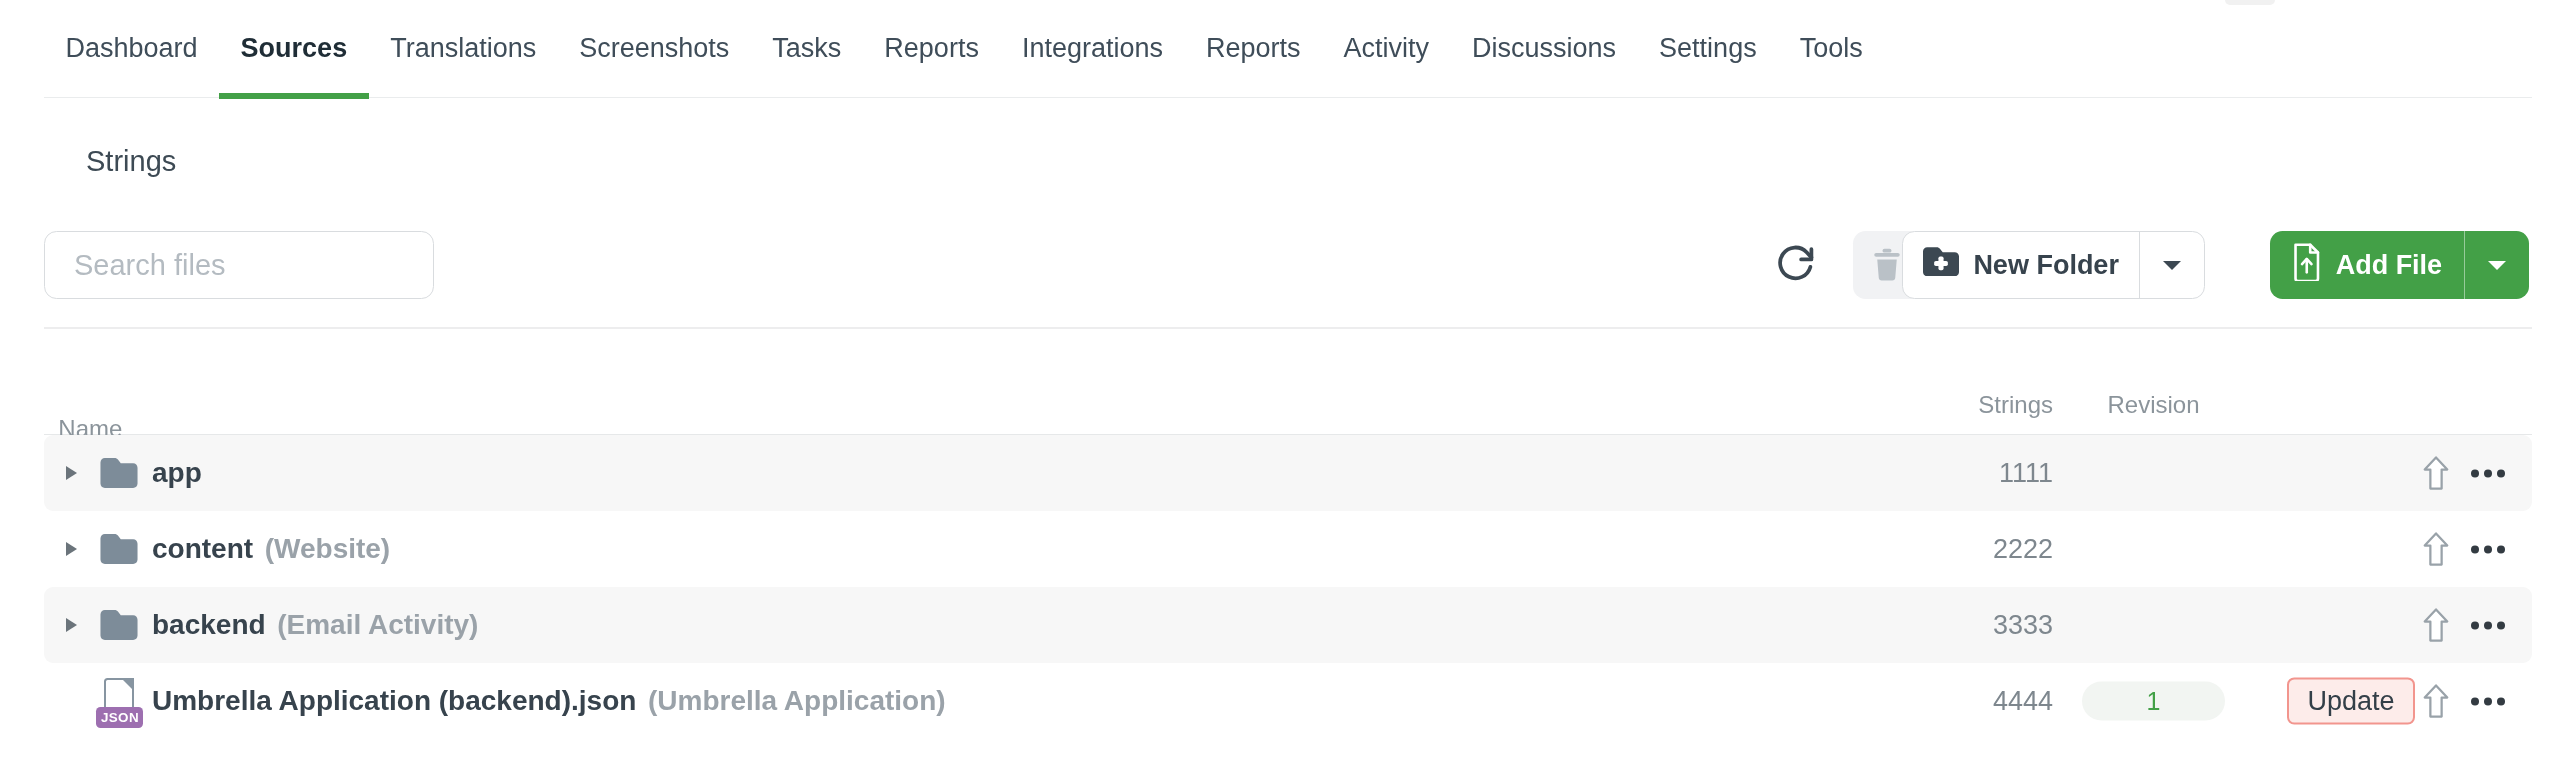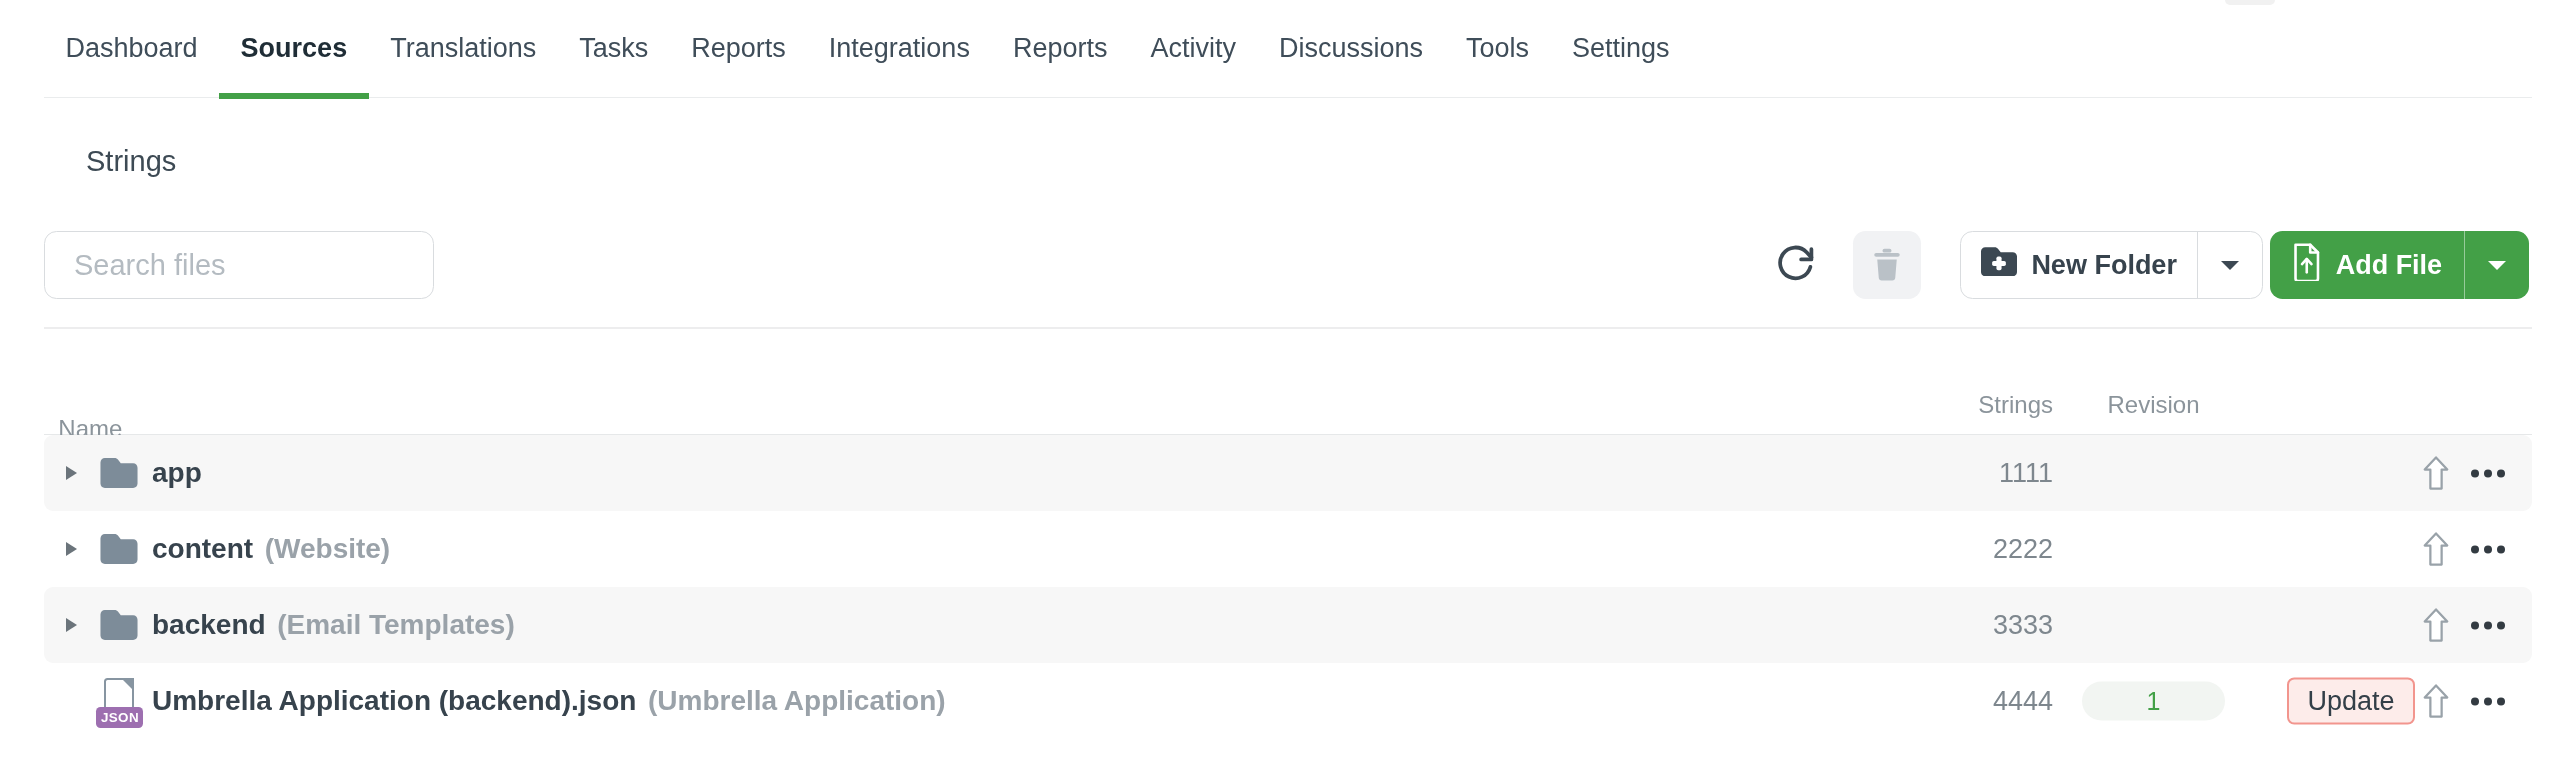--- a/index.html
+++ b/index.html
@@ -53,21 +53,21 @@
   .icon-btn{
     position:absolute;top:231px;height:68px;display:flex;
     align-items:center;justify-content:center;cursor:pointer;
   }
   .refresh-btn{left:1761px;width:68px;}
   .trash-btn{left:1853px;width:68px;background:#f1f2f4;border-radius:12.5px;}
   .btn-group{
     position:absolute;top:231px;height:68px;box-sizing:border-box;
     display:flex;align-items:stretch;border-radius:12.5px;font-size:27px;font-weight:700;
   }
-  .nf-group{left:1960px;width:303px;background:#fff;border:1.8px solid #d9dcdf;color:#37434d;}
+  .nf-group{left:1902px;width:303px;background:#fff;border:1.8px solid #d9dcdf;color:#37434d;}
   .af-group{left:2270px;width:259px;background:#43a047;color:#ffffff;}
   .grp-main{flex:1;display:flex;align-items:center;justify-content:center;gap:14.3px;cursor:pointer;}
   .grp-caret{width:64px;display:flex;align-items:center;justify-content:center;cursor:pointer;}
   .nf-group .grp-caret{border-left:1.8px solid #d9dcdf;}
   .af-group .grp-caret{border-left:1.8px solid rgba(255,255,255,0.45);}
   .caret-down{width:0;height:0;border-left:9px solid transparent;border-right:9px solid transparent;border-top:9.8px solid #3c4852;}
   .caret-down.white{border-top-color:#ffffff;}
   .toolbar-divider{
     position:absolute;left:44px;right:44px;top:327px;height:1.8px;background:#ededee;
   }
@@ -123,42 +123,45 @@
       <span>Dashboard</span>
     </div>
   <div class="nav-item active">
     <span>Sources</span>
     <div class="nav-underline"></div>
   </div>
   <div class="nav-item">
       <span>Translations</span>
     </div>
   <div class="nav-item">
+      <span>Screenshots</span>
+    </div>
+  <div class="nav-item">
       <span>Tasks</span>
     </div>
   <div class="nav-item">
       <span>Reports</span>
     </div>
   <div class="nav-item">
       <span>Integrations</span>
     </div>
   <div class="nav-item">
       <span>Reports</span>
     </div>
   <div class="nav-item">
       <span>Activity</span>
     </div>
   <div class="nav-item">
       <span>Discussions</span>
     </div>
   <div class="nav-item">
+      <span>Settings</span>
+    </div>
+  <div class="nav-item">
       <span>Tools</span>
-    </div>
-  <div class="nav-item">
-      <span>Settings</span>
     </div>
 </nav>
 
 <div class="toggle-row">
   <div class="strings-link">Strings</div>
 </div>
 
 <input class="search-input" type="text" placeholder="Search files" style="">
 
 <div class="icon-btn refresh-btn">
@@ -264,21 +267,21 @@
     </span>
   </div>
 
   <div class="trow alt">
     <span class="vc expand-caret"></span>
     <span class="vc row-icon">
       <svg width="38" height="30" viewBox="0 0 42 34">
           <path d="M0 5 C0 2.2 2.2 0 5 0 h11 c1.5 0 3 .7 4 2 l3 4 h14 c2.8 0 5 2.2 5 5 v18 c0 2.8 -2.2 5 -5 5 H5 c-2.8 0 -5 -2.2 -5 -5 Z" fill="#7d8c99"></path>
         </svg>
     </span>
-    <span class="vc row-name"><span>backend</span><span class="row-note">(Email Templates)</span></span>
+    <span class="vc row-name"><span>backend</span><span class="row-note">(Email Activity)</span></span>
     <span class="vc strings-val">3333</span>
     <span class="vc upload-btn">
       <svg width="26" height="35" viewBox="0 0 30 40">
           <path d="M15 2 L28 16 H21.5 V38 H8.5 V16 H2 Z" fill="#ffffff" stroke="#99a2a9" stroke-width="2.6" stroke-linejoin="round"></path>
         </svg>
     </span>
     <span class="vc more-btn">
       <span class="dot"></span>
         <span class="dot"></span>
         <span class="dot"></span>

